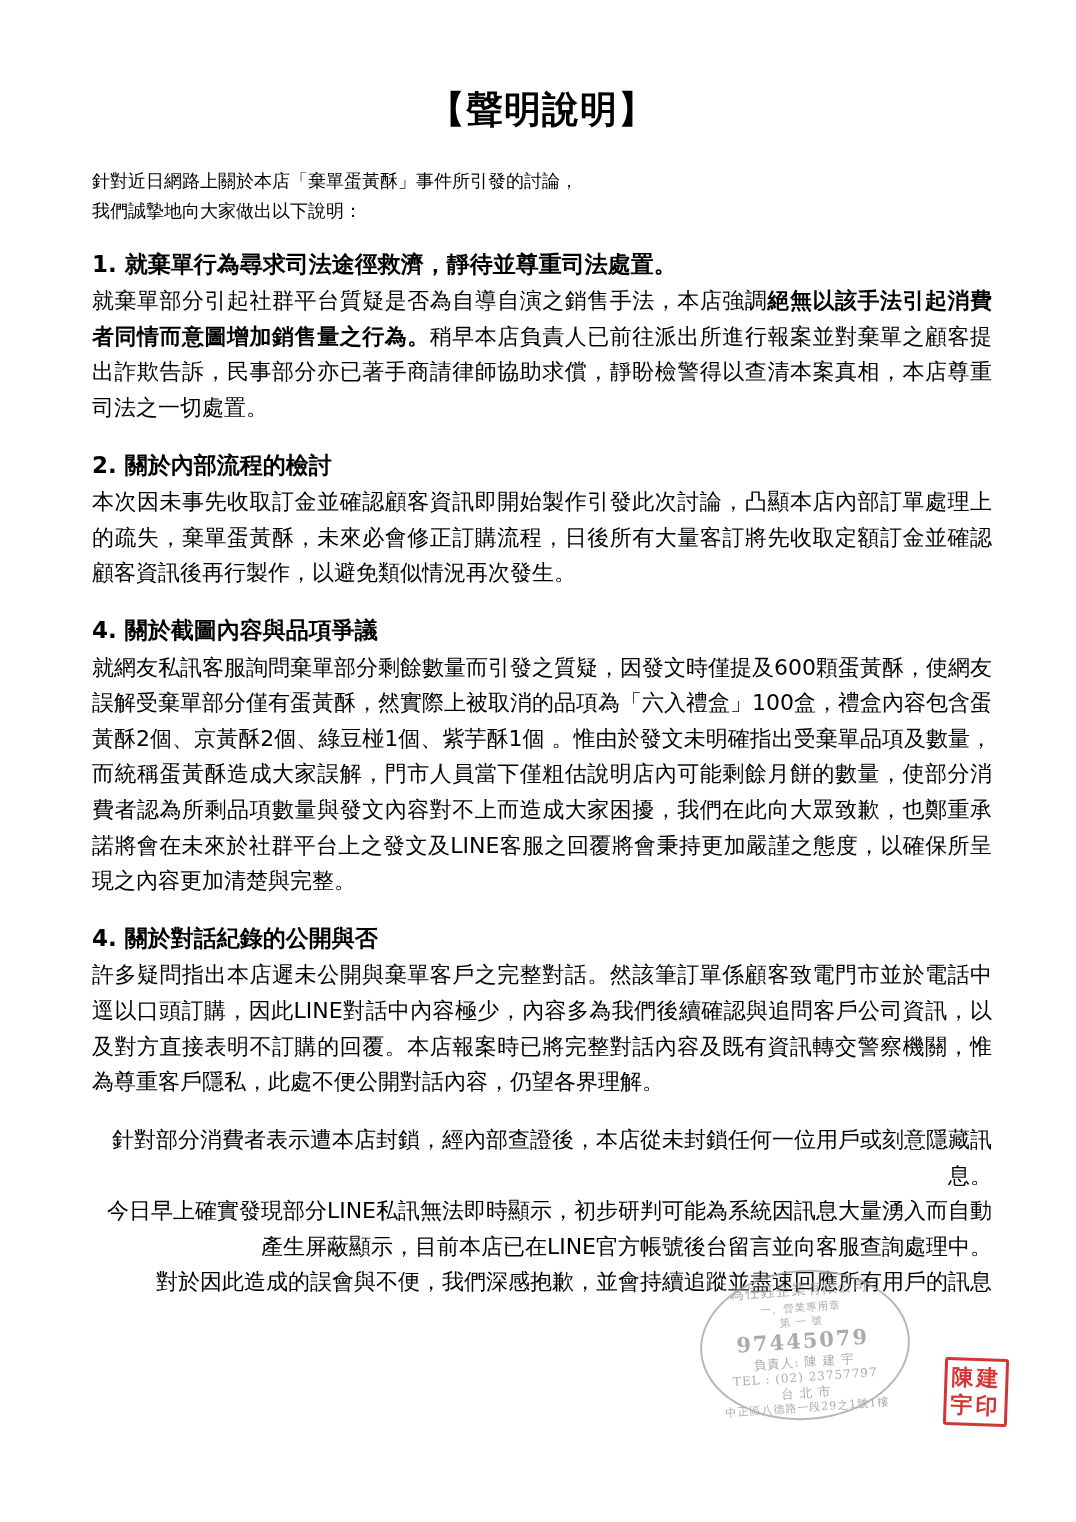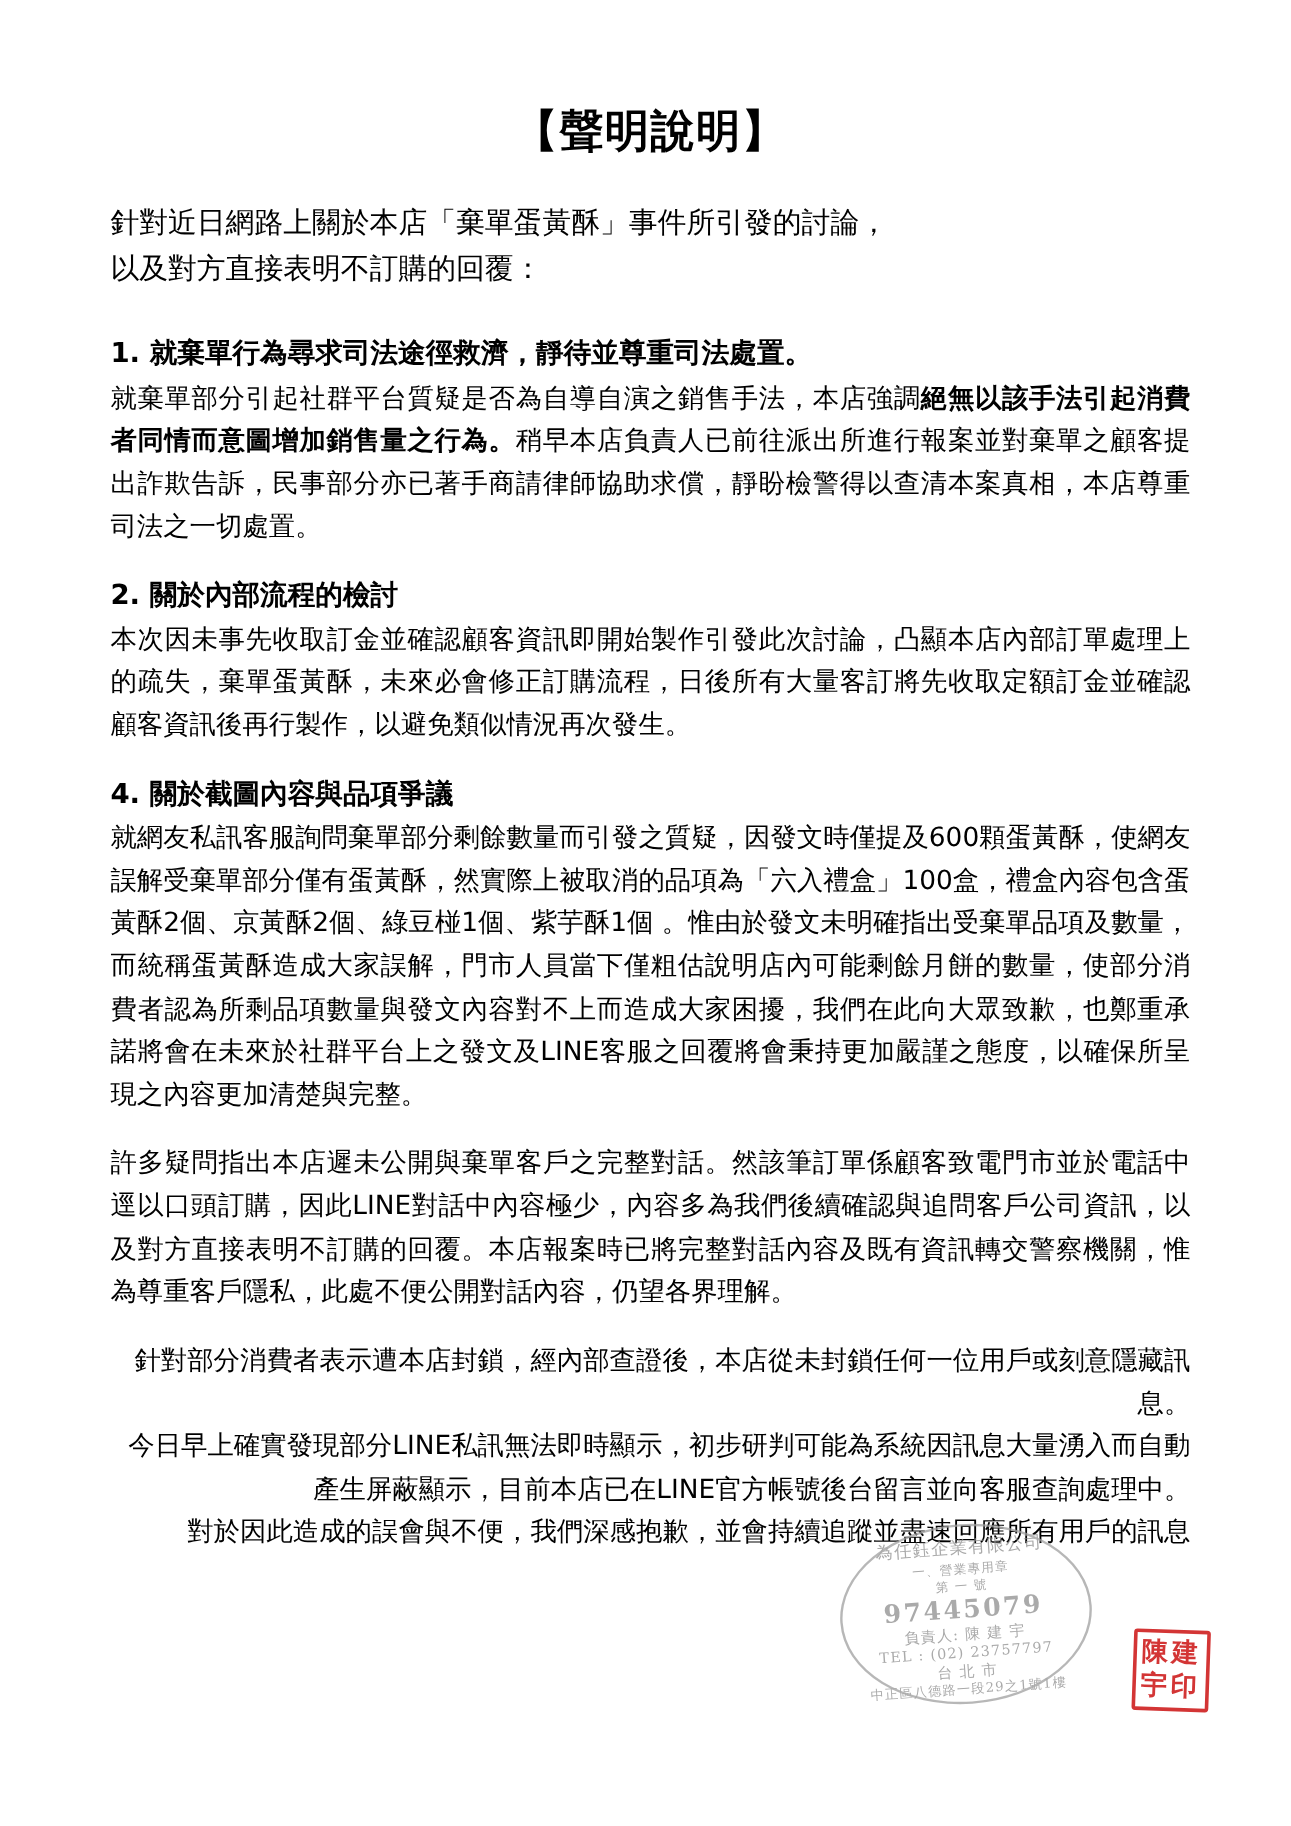--- a/index.html
+++ b/index.html
@@ -25,23 +25,23 @@
   }
   .doc-title {
     text-align: center;
     font-size: 37px;
     font-weight: 700;
     letter-spacing: 1px;
     margin: 14px 0 34px 0;
     line-height: 1.2;
   }
   .intro {
-    font-size: 24px;
+    font-size: 18px;
     line-height: 1.62;
-    margin-bottom: 34px;
+    margin-bottom: 22px;
   }
   .intro div { white-space: pre; }
   .section {
     margin-bottom: 22px;
   }
   .sec-head {
     font-size: 23px;
     font-weight: 700;
     line-height: 1.5;
     margin-bottom: 2px;
@@ -125,39 +125,40 @@
 </style>
 </head>
 <body>
 
 <div class="page">
 
   <h1 class="doc-title">【聲明說明】</h1>
 
   <div class="intro">
     <div>針對近日網路上關於本店「棄單蛋黃酥」事件所引發的討論，</div>
-    <div>以及對方直接表明不訂購的回覆：</div>
+    <div>我們誠摯地向大家做出以下說明：</div>
   </div>
 
   <div class="section">
     <div class="sec-head">1. 就棄單行為尋求司法途徑救濟，靜待並尊重司法處置。</div>
     <div class="sec-body"><span>就棄單部分引起社群平台質疑是否為自導自演之銷售手法，本店強調</span><b>絕無以該手法引起消費者同情而意圖增加銷售量之行為。</b><span>稍早本店負責人已前往派出所進行報案並對棄單之顧客提出詐欺告訴，民事部分亦已著手商請律師協助求償，靜盼檢警得以查清本案真相，本店尊重司法之一切處置。</span></div>
   </div>
 
   <div class="section">
     <div class="sec-head">2. 關於內部流程的檢討</div>
     <div class="sec-body">本次因未事先收取訂金並確認顧客資訊即開始製作引發此次討論，凸顯本店內部訂單處理上的疏失，棄單蛋黃酥，未來必會修正訂購流程，日後所有大量客訂將先收取定額訂金並確認顧客資訊後再行製作，以避免類似情況再次發生。</div>
   </div>
 
   <div class="section">
     <div class="sec-head">4. 關於截圖內容與品項爭議</div>
     <div class="sec-body">就網友私訊客服詢問棄單部分剩餘數量而引發之質疑，因發文時僅提及600顆蛋黃酥，使網友誤解受棄單部分僅有蛋黃酥，然實際上被取消的品項為「六入禮盒」100盒，禮盒內容包含蛋黃酥2個、京黃酥2個、綠豆椪1個、紫芋酥1個 。惟由於發文未明確指出受棄單品項及數量，而統稱蛋黃酥造成大家誤解，門市人員當下僅粗估說明店內可能剩餘月餅的數量，使部分消費者認為所剩品項數量與發文內容對不上而造成大家困擾，我們在此向大眾致歉，也鄭重承諾將會在未來於社群平台上之發文及LINE客服之回覆將會秉持更加嚴謹之態度，以確保所呈現之內容更加清楚與完整。</div>
   </div>
 
   <div class="section">
+    <div class="sec-head">4. 關於對話紀錄的公開與否</div>
     <div class="sec-body">許多疑問指出本店遲未公開與棄單客戶之完整對話。然該筆訂單係顧客致電門市並於電話中逕以口頭訂購，因此LINE對話中內容極少，內容多為我們後續確認與追問客戶公司資訊，以及對方直接表明不訂購的回覆。本店報案時已將完整對話內容及既有資訊轉交警察機關，惟為尊重客戶隱私，此處不便公開對話內容，仍望各界理解。</div>
   </div>
 
   <div class="section">
     <div class="sec-body" style="white-space:pre-line;text-align:right;">針對部分消費者表示遭本店封鎖，經內部查證後，本店從未封鎖任何一位用戶或刻意隱藏訊息。
 今日早上確實發現部分LINE私訊無法即時顯示，初步研判可能為系統因訊息大量湧入而自動產生屏蔽顯示，目前本店已在LINE官方帳號後台留言並向客服查詢處理中。
 對於因此造成的誤會與不便，我們深感抱歉，並會持續追蹤並盡速回應所有用戶的訊息</div>
   </div>
 
 </div>

